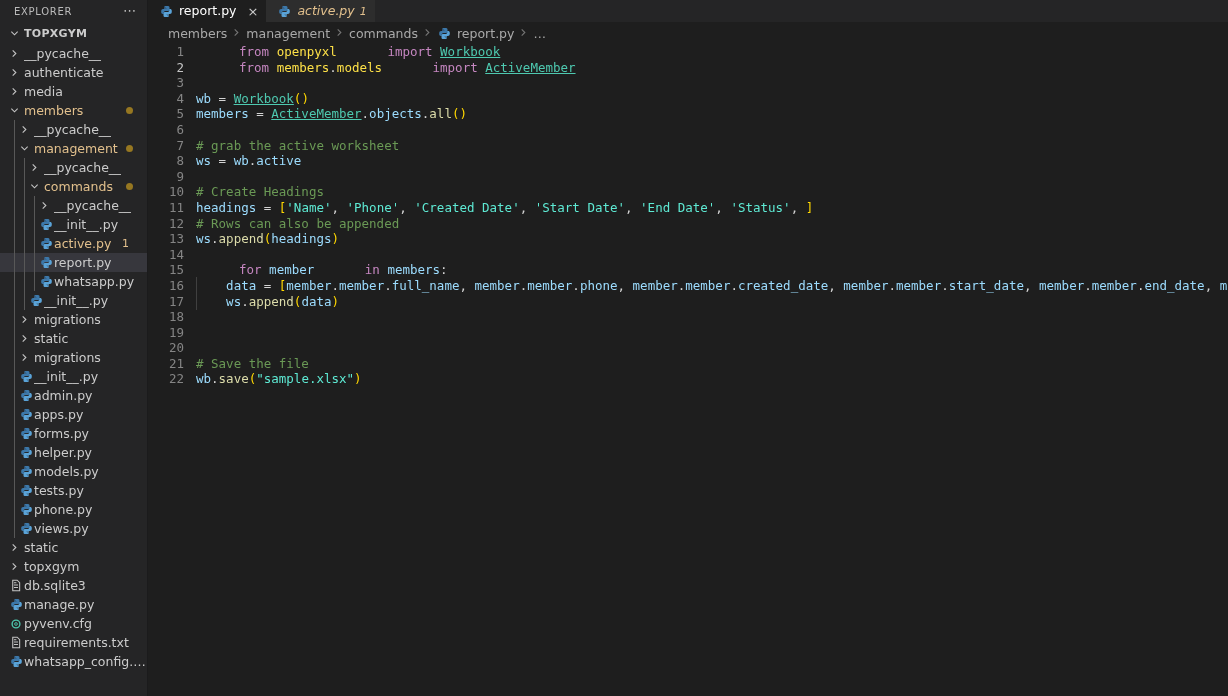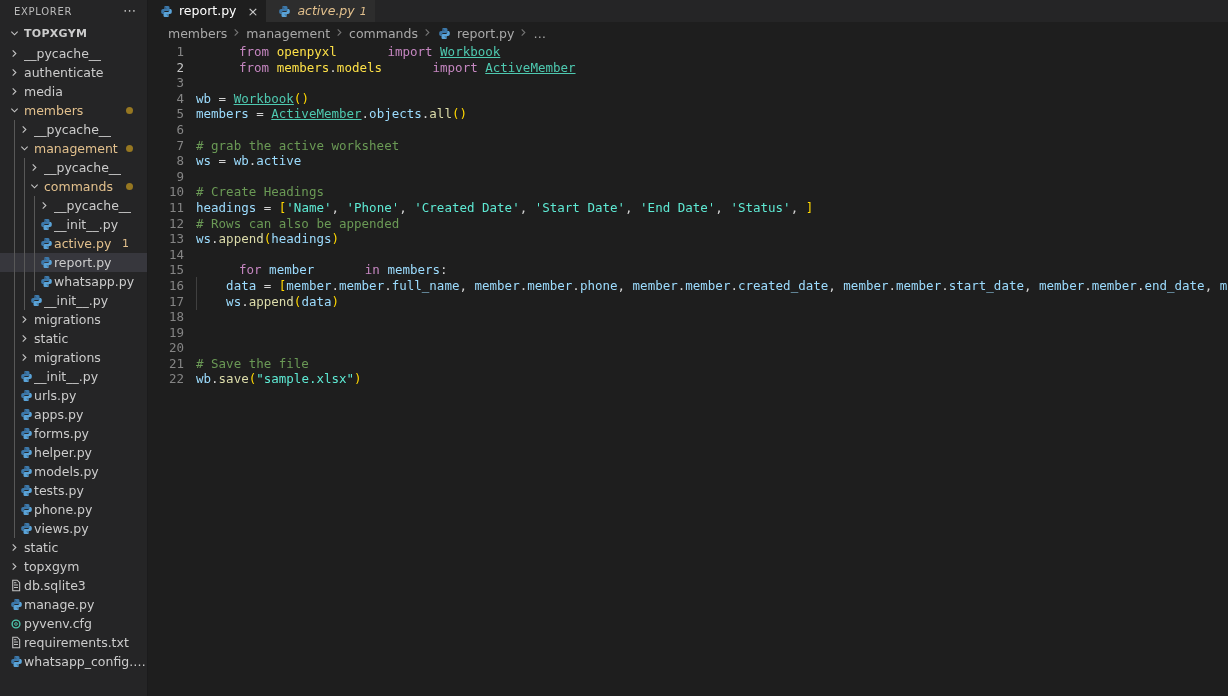--- a/index.html
+++ b/index.html
@@ -335,21 +335,21 @@
         </div>
         <div class="row">
           <span class="guide" style="left: 14px;"></span>
           <span style="flex: 0 0 18px;"></span>
           <span class="ficon">
             <svg width="13" height="13" viewBox="0 0 16 16">
               <path d="M7.7 1.2c-1.5 0-2.7.5-2.7 1.7v1.6h3.1v.5H3.7c-1.2 0-2.2 1-2.2 2.4v1.5c0 1.3.9 2.1 2.1 2.1h1V9.6c0-1.2 1-2.2 2.2-2.2h2.9c1.1 0 2-.8 2-1.9V2.9c0-1-.9-1.7-2.3-1.7h-1.7zM6.1 2.4c.3 0 .6.3.6.6s-.3.6-.6.6-.6-.3-.6-.6.3-.6.6-.6z" fill="#3c78aa"></path>
               <path d="M8.3 14.8c1.5 0 2.7-.5 2.7-1.7v-1.6H7.9v-.5h4.4c1.2 0 2.2-1 2.2-2.4V7.1c0-1.3-.9-2.1-2.1-2.1h-1v1.4c0 1.2-1 2.2-2.2 2.2H6.3c-1.1 0-2 .8-2 1.9v2.6c0 1 .9 1.7 2.3 1.7h1.7zM9.9 13.6c-.3 0-.6-.3-.6-.6s.3-.6.6-.6.6.3.6.6-.3.6-.6.6z" fill="#5aa3d8"></path>
             </svg>
           </span>
-          <span class="label">urls.py</span>
+          <span class="label">admin.py</span>
         </div>
         <div class="row">
           <span class="guide" style="left: 14px;"></span>
           <span style="flex: 0 0 18px;"></span>
           <span class="ficon">
             <svg width="13" height="13" viewBox="0 0 16 16">
               <path d="M7.7 1.2c-1.5 0-2.7.5-2.7 1.7v1.6h3.1v.5H3.7c-1.2 0-2.2 1-2.2 2.4v1.5c0 1.3.9 2.1 2.1 2.1h1V9.6c0-1.2 1-2.2 2.2-2.2h2.9c1.1 0 2-.8 2-1.9V2.9c0-1-.9-1.7-2.3-1.7h-1.7zM6.1 2.4c.3 0 .6.3.6.6s-.3.6-.6.6-.6-.3-.6-.6.3-.6.6-.6z" fill="#3c78aa"></path>
               <path d="M8.3 14.8c1.5 0 2.7-.5 2.7-1.7v-1.6H7.9v-.5h4.4c1.2 0 2.2-1 2.2-2.4V7.1c0-1.3-.9-2.1-2.1-2.1h-1v1.4c0 1.2-1 2.2-2.2 2.2H6.3c-1.1 0-2 .8-2 1.9v2.6c0 1 .9 1.7 2.3 1.7h1.7zM9.9 13.6c-.3 0-.6-.3-.6-.6s.3-.6.6-.6.6.3.6.6-.3.6-.6.6z" fill="#5aa3d8"></path>
             </svg>
           </span>

